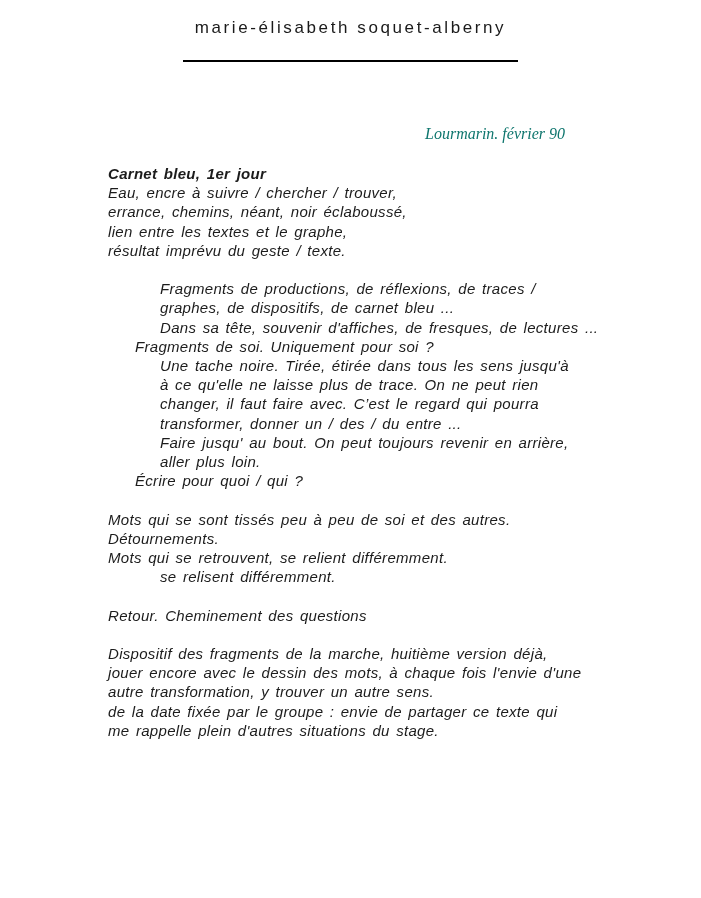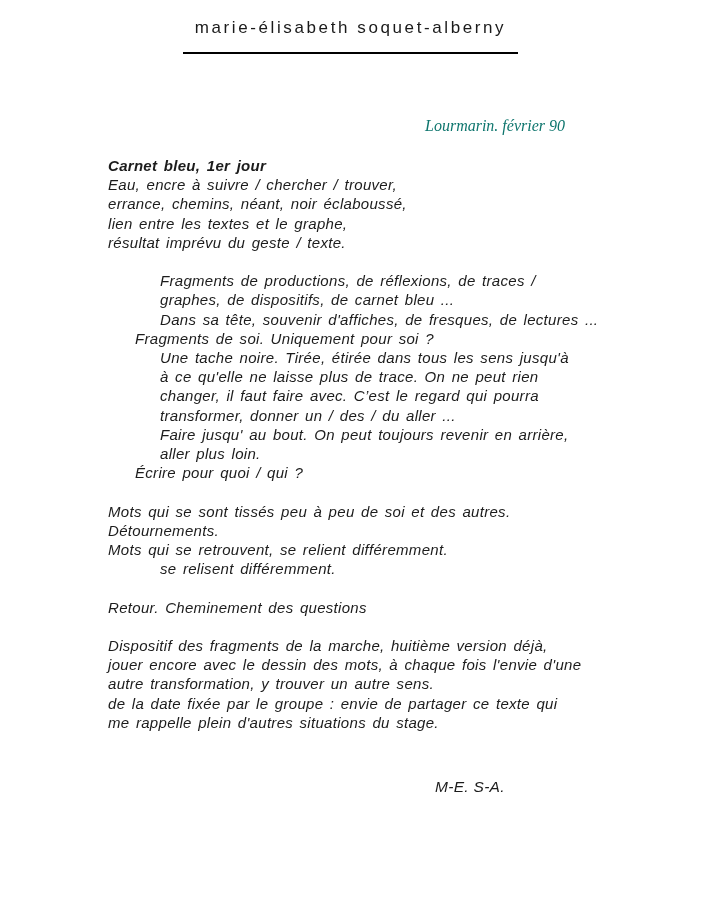--- a/index.html
+++ b/index.html
@@ -19,21 +19,21 @@
   .header {
     text-align: center;
     margin-top: 18px;
   }
   .header .title {
     display: inline-block;
     font-size: 17px;
     font-weight: 400;
     letter-spacing: 2.6px;
     color: #1a1a1a;
-    padding: 0 12px 14px 12px;
+    padding: 0 12px 22px 12px;
     border-bottom: 2px solid #000000;
   }
   .dateline {
     margin-top: 62px;
     padding-right: 136px;
     text-align: right;
     font-family: "Liberation Serif", "DejaVu Serif", serif;
     font-style: italic;
     font-size: 16px;
     line-height: 20px;
@@ -91,21 +91,21 @@
         <div class="line indent-0">résultat imprévu du geste / texte.</div>
       </div>
       <div class="block">
         <div class="line indent-2">Fragments de productions, de réflexions, de traces /</div>
         <div class="line indent-2">graphes, de dispositifs, de carnet bleu ...</div>
         <div class="line indent-2">Dans sa tête, souvenir d'affiches, de fresques, de lectures ...</div>
         <div class="line indent-1">Fragments de soi. Uniquement pour soi ?</div>
         <div class="line indent-2">Une tache noire. Tirée, étirée dans tous les sens jusqu'à</div>
         <div class="line indent-2">à ce qu'elle ne laisse plus de trace. On ne peut rien</div>
         <div class="line indent-2">changer, il faut faire avec. C’est le regard qui pourra</div>
-        <div class="line indent-2">transformer, donner un / des / du aller ...</div>
+        <div class="line indent-2">transformer, donner un / des / du entre ...</div>
         <div class="line indent-2">Faire jusqu' au bout. On peut toujours revenir en arrière,</div>
         <div class="line indent-2">aller plus loin.</div>
         <div class="line indent-1">Écrire pour quoi / qui ?</div>
       </div>
       <div class="block">
         <div class="line indent-0">Mots qui se sont tissés peu à peu de soi et des autres.</div>
         <div class="line indent-0">Détournements.</div>
         <div class="line indent-0">Mots qui se retrouvent, se relient différemment.</div>
         <div class="line indent-2">se relisent différemment.</div>
       </div>
@@ -114,15 +114,14 @@
       </div>
       <div class="block">
         <div class="line indent-0">Dispositif des fragments de la marche, huitième version déjà,</div>
         <div class="line indent-0">jouer encore avec le dessin des mots, à chaque fois l'envie d'une</div>
         <div class="line indent-0">autre transformation, y trouver un autre sens.</div>
         <div class="line indent-0">de la date fixée par le groupe : envie de partager ce texte qui</div>
         <div class="line indent-0">me rappelle plein d'autres situations du stage.</div>
       </div>
     </div>
 
-  <div class="signature">M-E. S-A.</div>
 
 </div>
 
 </body></html>

